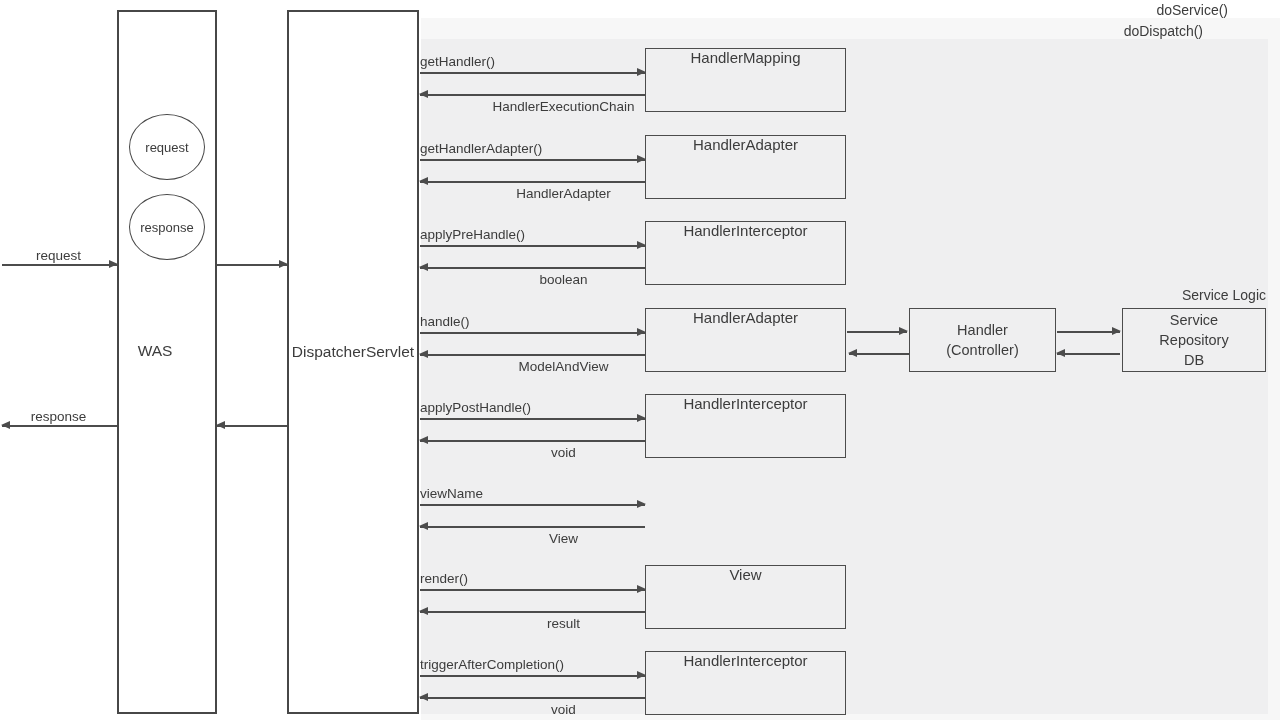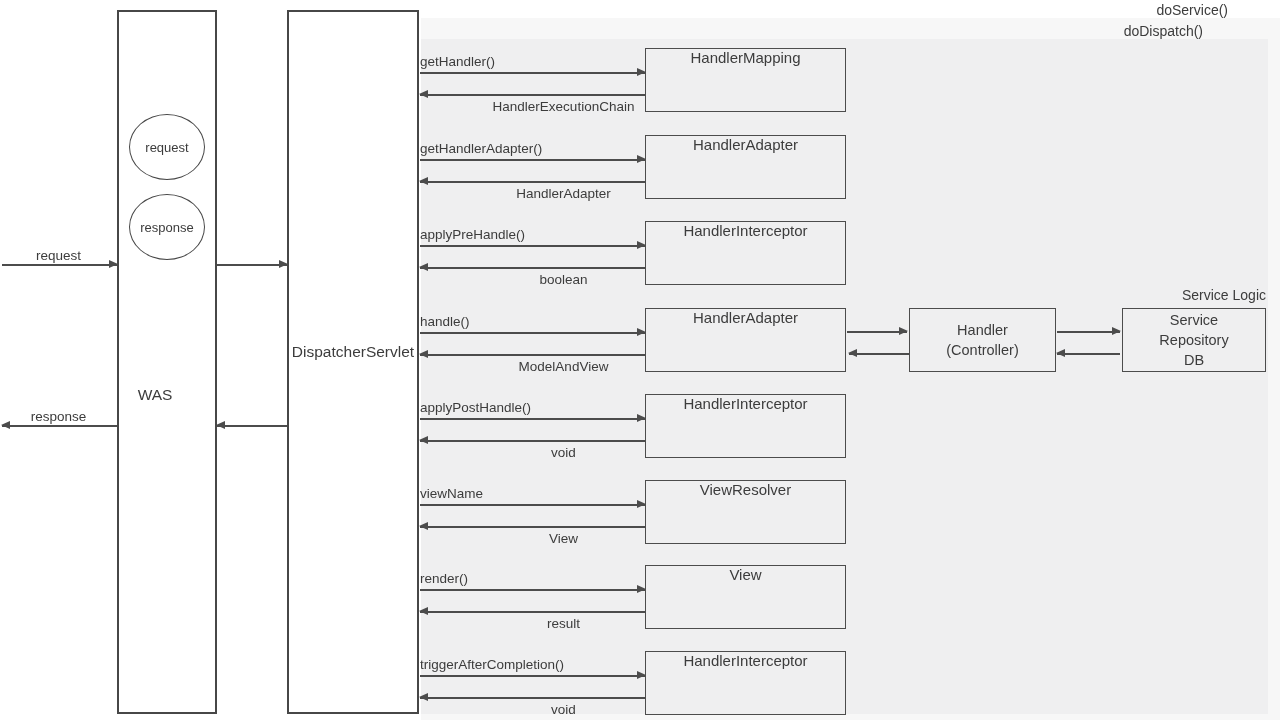--- a/index.html
+++ b/index.html
@@ -19,21 +19,21 @@
 
   .scope-label { position:absolute; font-size:14px; color:#3c3c3c; text-align:right; width:220px; }
   #lbl-doservice  { left:1008px; top:2px;  }
   #lbl-dodispatch { left:983px;  top:23px; }
 
   
   .lifeline { position:absolute; background:#ffffff; border:2px solid #474747; box-sizing:border-box; }
   #was-box { left:117px; top:10px; width:100px; height:704px; }
   #ds-box  { left:287px; top:10px; width:132px; height:704px; }
   .lifeline-label { position:absolute; text-align:center; font-size:15.5px; color:#3c3c3c; }
-  #was-label { left:117px; top:342px; width:76px;margin-top:44px; }
+  #was-label { left:117px; top:342px; width:76px; }
   #ds-label  { left:287px; top:343px; width:132px; }
 
   
   .obj-ellipse {
     position:absolute; border:1.5px solid #474747; border-radius:50%;
     background:#ffffff; box-sizing:border-box;
     display:flex; align-items:center; justify-content:center;
     font-size:13px; color:#3c3c3c;
   }
   #ellipse-request  { left:129px; top:114px; width:76px; height:66px; }
@@ -168,23 +168,20 @@
     <div class="seq-box">
       <span>HandlerInterceptor</span>
     </div>
     <div class="arrow left back"></div>
     <div class="return-label">void</div>
   </div>
 
   <div class="seq-group" style="top:480px;text-decoration:underline;">
     <div class="call-label">viewName</div>
     <div class="arrow right fwd"></div>
-    <div class="seq-box">
-      <span>ViewResolver</span>
-    </div>
     <div class="arrow left back"></div>
     <div class="return-label">View</div>
   </div>
 
   <div class="seq-group" style="top:565px;">
     <div class="call-label">render()</div>
     <div class="arrow right fwd"></div>
     <div class="seq-box">
       <span>View</span>
     </div>

